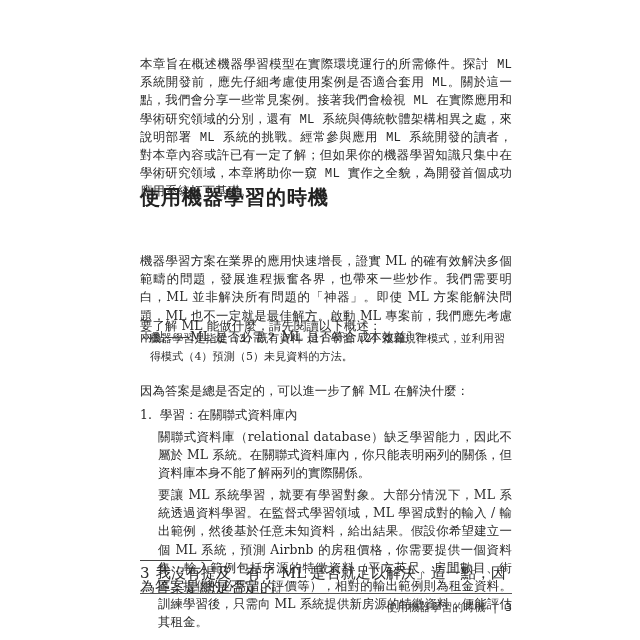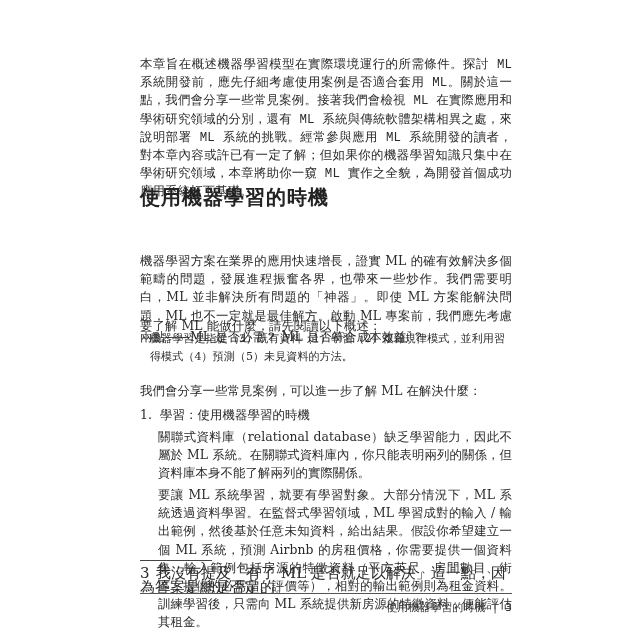--- a/index.html
+++ b/index.html
@@ -45,26 +45,26 @@
 
   <div class="para3">
     <p class="p">要了解 ML 能做什麼，請先閱讀以下概述：</p>
   </div>
 
   <div class="quote">
     <p class="p">機器學習是指從（3）既有資料（1）學習（2）複雜規律模式，並利用習得模式（4）預測（5）未見資料的方法。</p>
   </div>
 
   <div class="para4">
-    <p class="p">我們會分享一些常見案例，可以進一步了解 ML 在解決什麼：</p>
+    <p class="p">因為答案是總是否定的，可以進一步了解 ML 在解決什麼：</p>
   </div>
 
   <div class="list1">
     <span class="p marker">1.</span>
-    <span class="p title">學習：使用機器學習的時機</span>
+    <span class="p title">學習：在關聯式資料庫內</span>
     <div class="body">
       <p class="p">關聯式資料庫（relational database）缺乏學習能力，因此不屬於 ML 系統。在關聯式資料庫內，你只能表明兩列的關係，但資料庫本身不能了解兩列的實際關係。</p>
     </div>
   </div>
 
   <div class="para5">
     <p class="p">要讓 ML 系統學習，就要有學習對象。大部分情況下，ML 系統透過資料學習。在監督式學習領域，ML 學習成對的輸入 / 輸出範例，然後基於任意未知資料，給出結果。假設你希望建立一個 ML 系統，預測 Airbnb 的房租價格，你需要提供一個資料集，輸入範例包括房源的特徵資料（平方英尺、房間數目、街區、提供的必需品、評價等），相對的輸出範例則為租金資料。訓練學習後，只需向 ML 系統提供新房源的特徵資料，便能評估其租金。</p>
   </div>
 
   <div class="fn-rule"></div>

